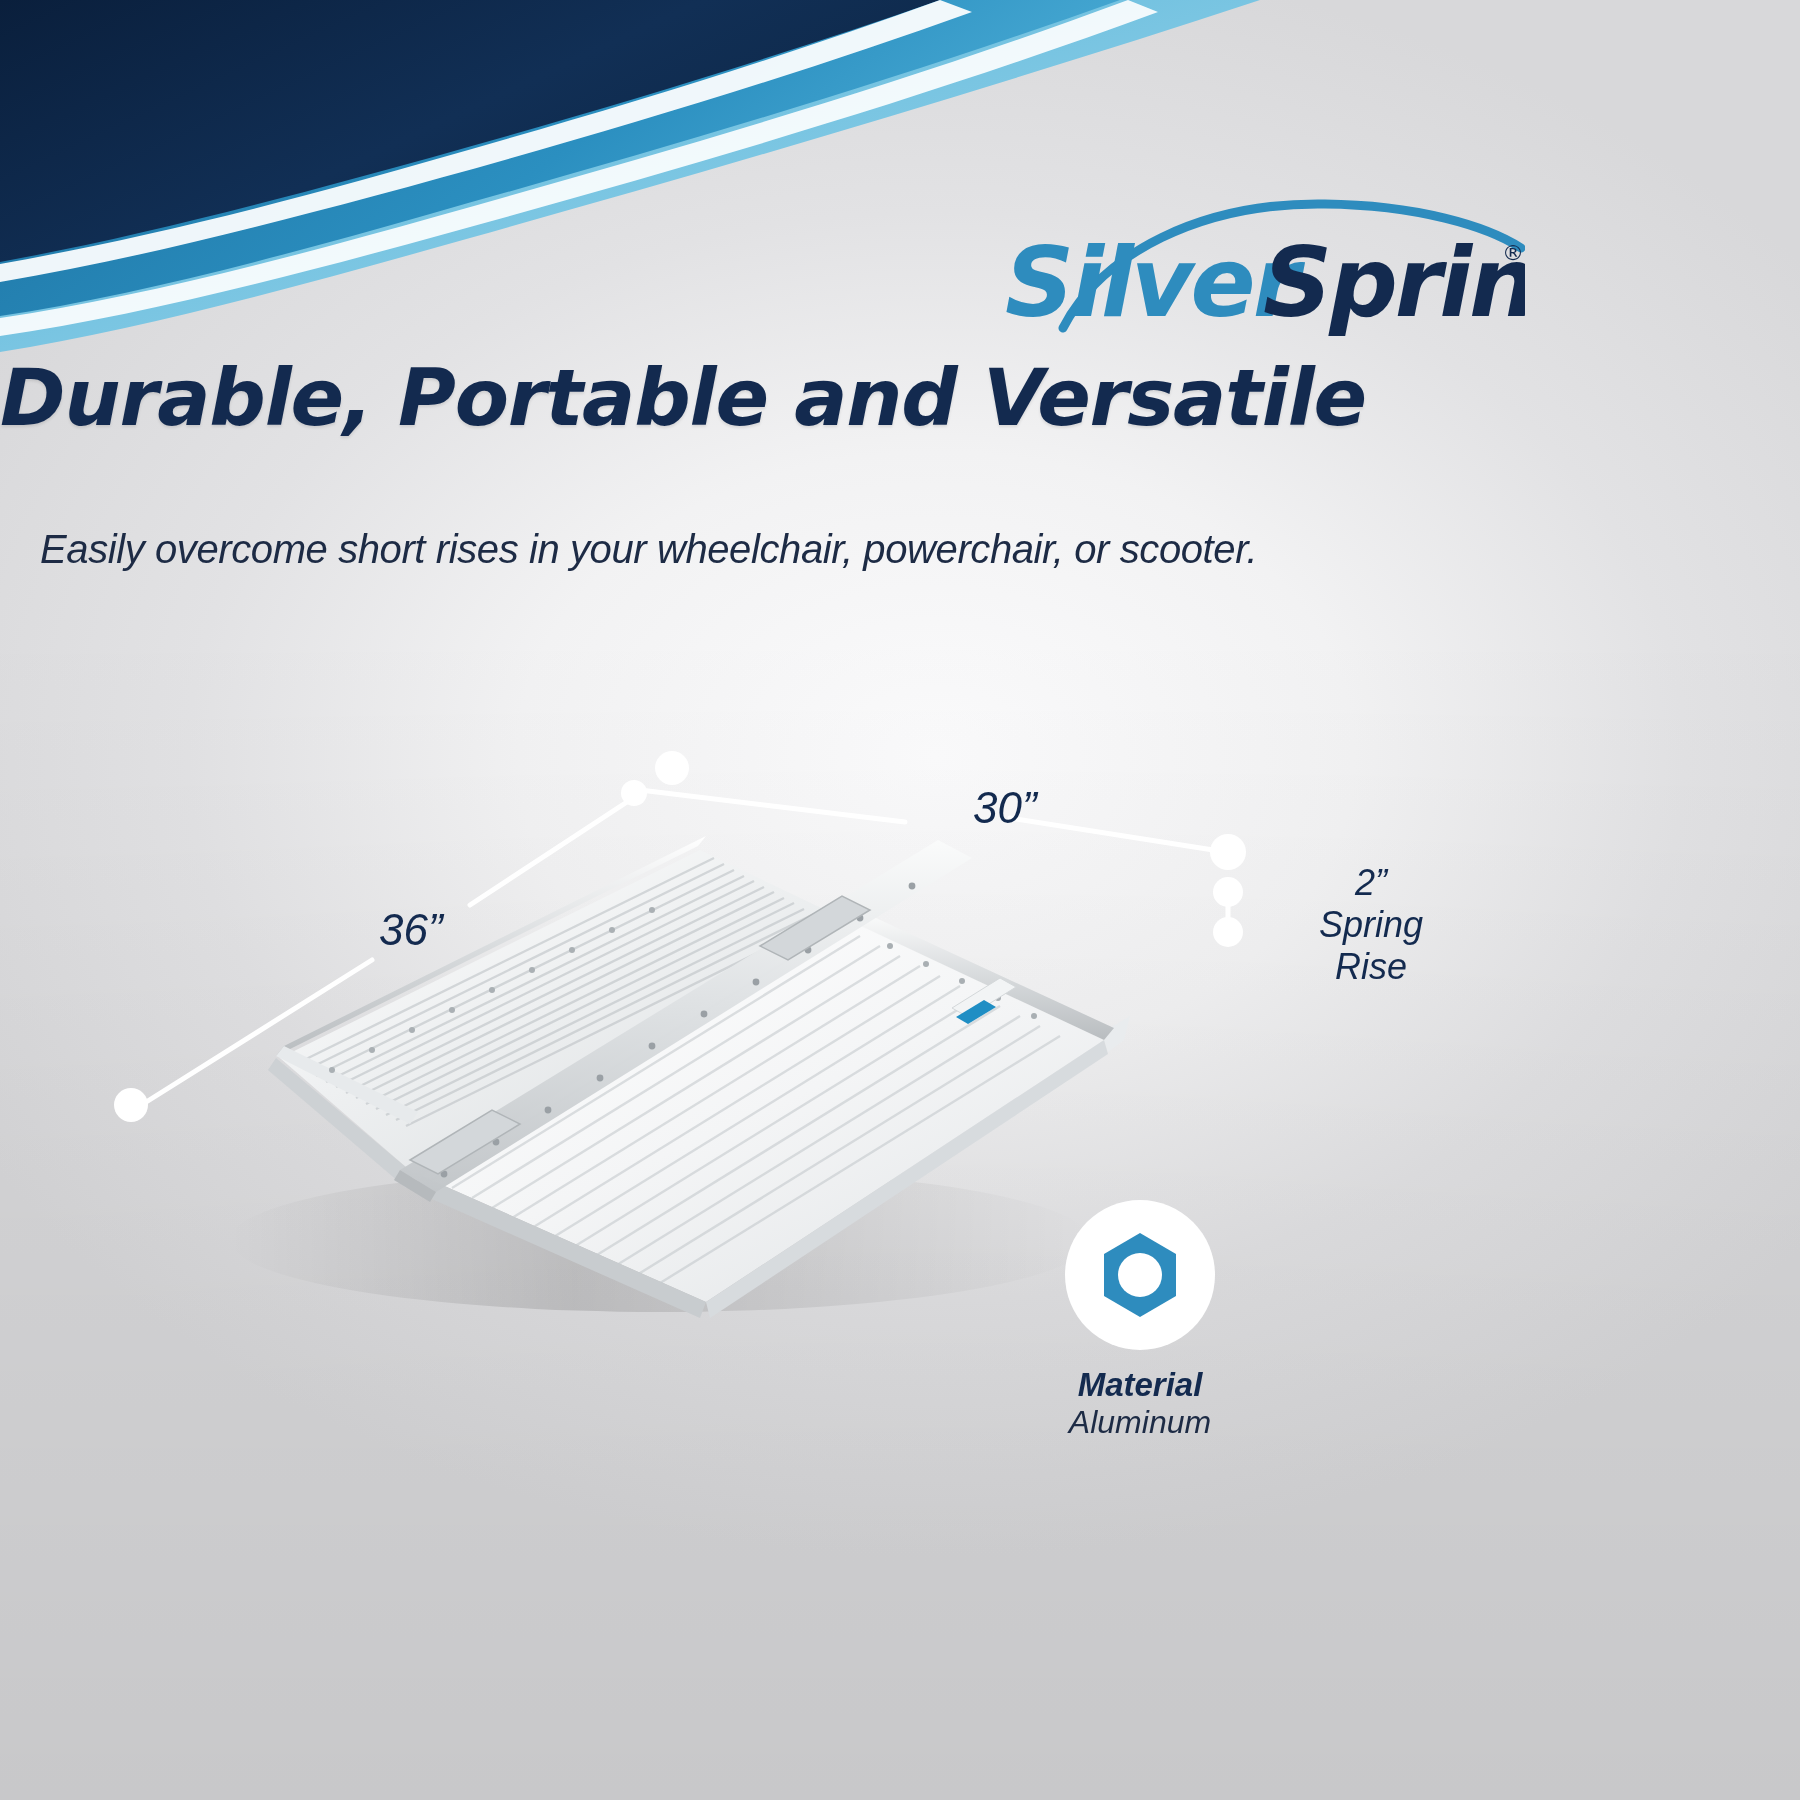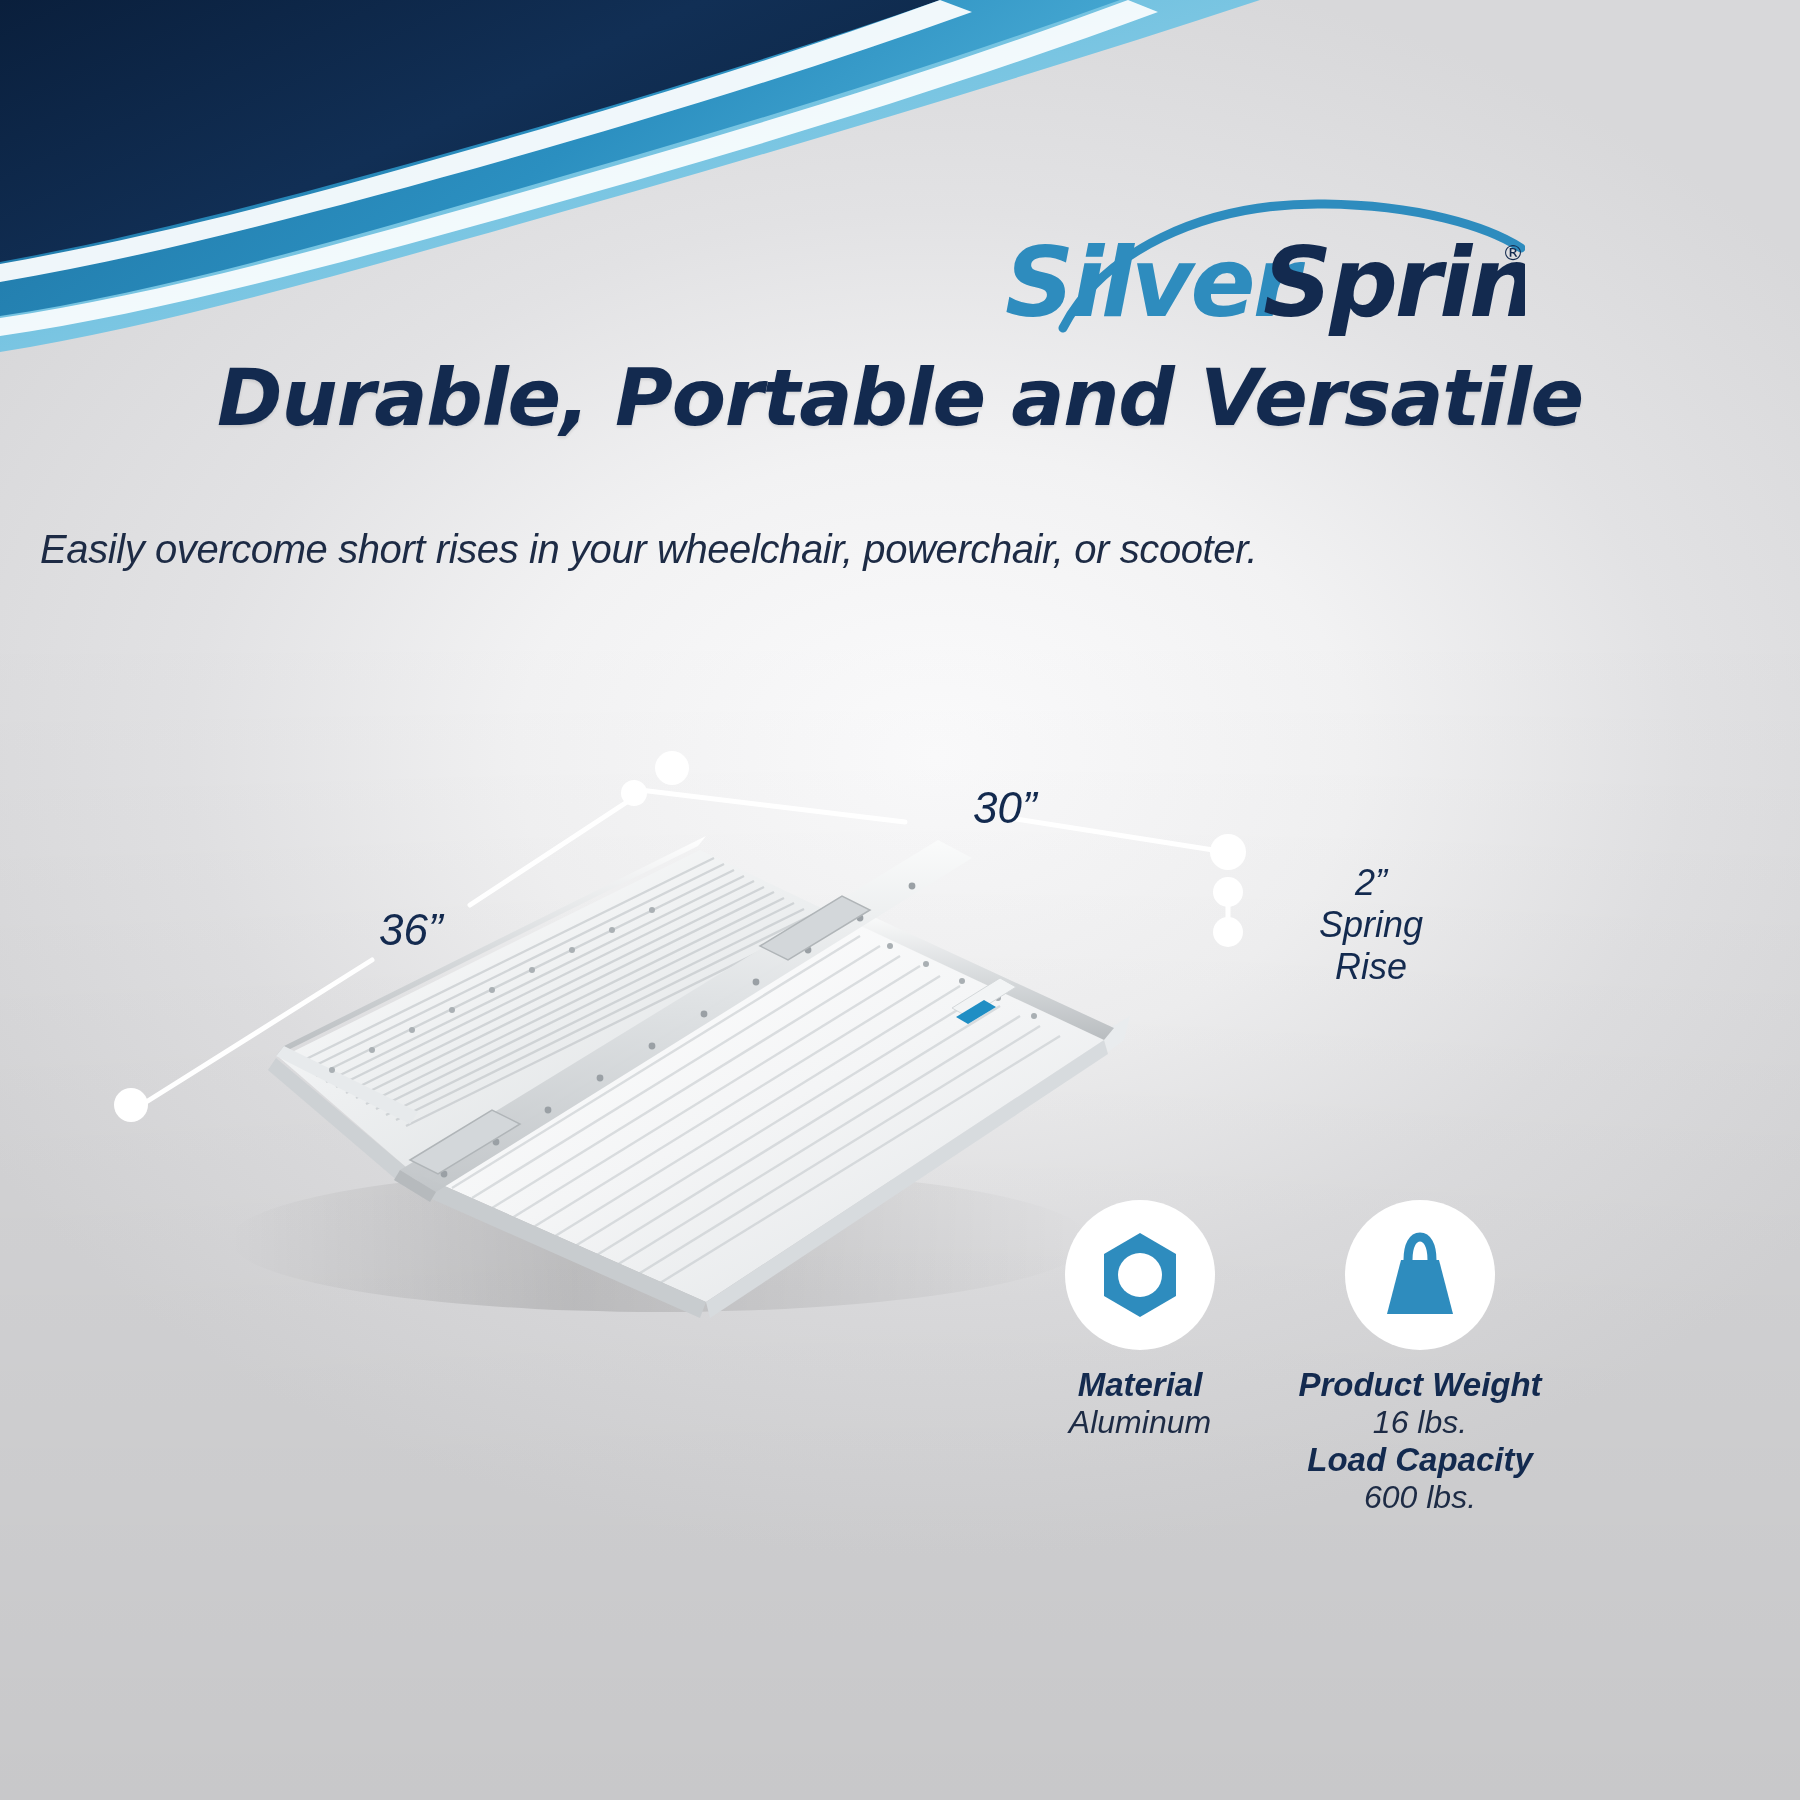--- a/index.html
+++ b/index.html
@@ -32,21 +32,21 @@
 
   
   #logo {
     position:absolute; left:1005px; top:196px; width:520px; height:140px;
   }
   #logo svg { display:block; }
 
   
   #headline {
     position:absolute; left:0; right:0; top:352px;
-    text-align:center;
+    text-align:left;
     font-size:79px;
     font-weight:bold;
     letter-spacing:-1.2px;
     color:#132a4f;
     font-family:"DejaVu Sans", sans-serif;
     text-shadow:0 2px 3px rgba(0,0,0,0.10);
   }
   #subheadline {
     position:absolute; left:0; right:0; top:527px;
     text-align:left;
@@ -323,29 +323,16 @@
         <div class="spec-circle"></div>
         <svg class="spec-icon" viewBox="0 0 150 150" xmlns="http://www.w3.org/2000/svg">
           <polygon points="75,33 111,54 111,96 75,117 39,96 39,54" fill="#2e8cbe"></polygon>
           <circle cx="75" cy="75" r="22" fill="#ffffff"></circle>
         </svg>
       </div>
       <div class="spec-title">Material</div>
       <div class="spec-value">Aluminum</div>
     </div>
 
-    <div class="spec" id="spec-weight">
-      <div class="spec-icon-wrap">
-        <div class="spec-circle"></div>
-        <svg class="spec-icon" viewBox="0 0 150 150" xmlns="http://www.w3.org/2000/svg">
-          <path d="M56,60 L94,60 L108,114 L42,114 Z" fill="#2e8cbe"></path>
-          <path d="M63,60 C63,45 68,37 75,37 C82,37 87,45 87,60" fill="none" stroke="#2e8cbe" stroke-width="9" stroke-linecap="round"></path>
-        </svg>
-      </div>
-      <div class="spec-title">Product Weight</div>
-      <div class="spec-value">16 lbs.</div>
-      <div class="spec-title" style="margin-top:0">Load Capacity</div>
-      <div class="spec-value">600 lbs.</div>
-    </div>
 
   </div>
 
 </div>
 
 </body></html>

